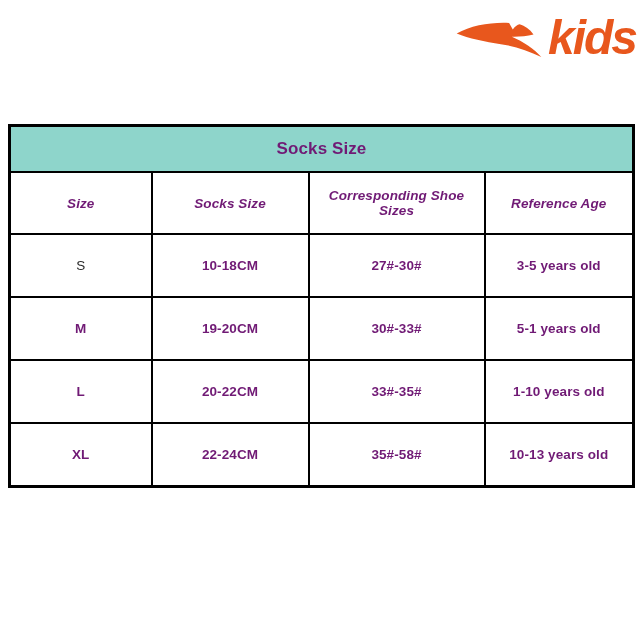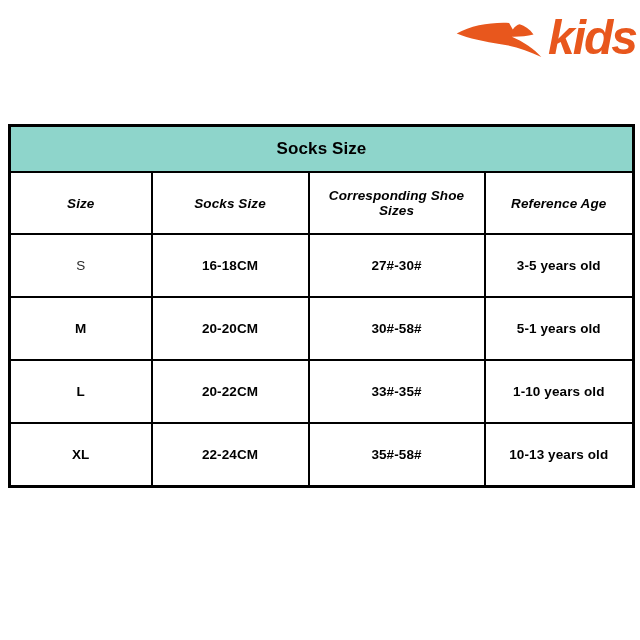--- a/index.html
+++ b/index.html
@@ -53,21 +53,21 @@
     table-layout: fixed;
     border: 3px solid #000000;
   }
   .size-table th, .size-table td {
     border: 2px solid #000000;
     text-align: center;
     vertical-align: middle;
     padding: 0;
     font-size: 13.5px;
     font-weight: 700;
-    color: #000000;
+    color: #701a75;
     letter-spacing: 0.1px;
   }
   .title-row th {
     height: 44px;
     background: #8ED5CB;
     font-size: 17px;
     font-weight: 700;
   }
   .colhead-row th {
     height: 60px;
@@ -117,28 +117,28 @@
       <tr class="colhead-row">
         <th>Size</th>
         <th>Socks Size</th>
         <th>Corresponding Shoe Sizes</th>
         <th>Reference Age</th>
       </tr>
     </thead>
     <tbody>
       <tr class="data-row">
         <td class="weight-regular">S</td>
-        <td>16-18CM</td>
+        <td>10-18CM</td>
         <td>27#-30#</td>
         <td>3-5 years old</td>
       </tr>
       <tr class="data-row">
         <td>M</td>
-        <td>20-20CM</td>
-        <td>30#-58#</td>
+        <td>19-20CM</td>
+        <td>30#-33#</td>
         <td>5-1 years old</td>
       </tr>
       <tr class="data-row">
         <td>L</td>
         <td>20-22CM</td>
         <td>33#-35#</td>
         <td>1-10 years old</td>
       </tr>
       <tr class="data-row">
         <td>XL</td>

